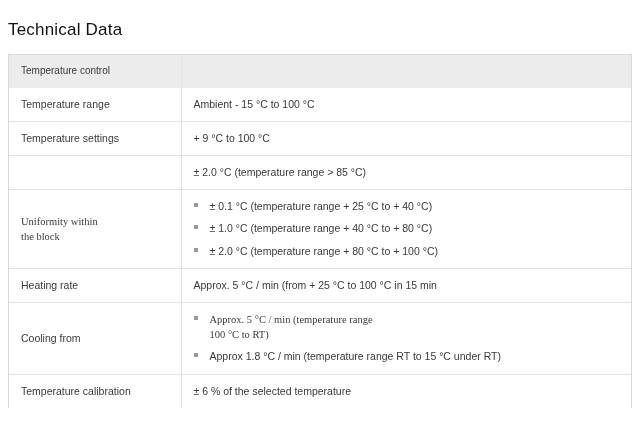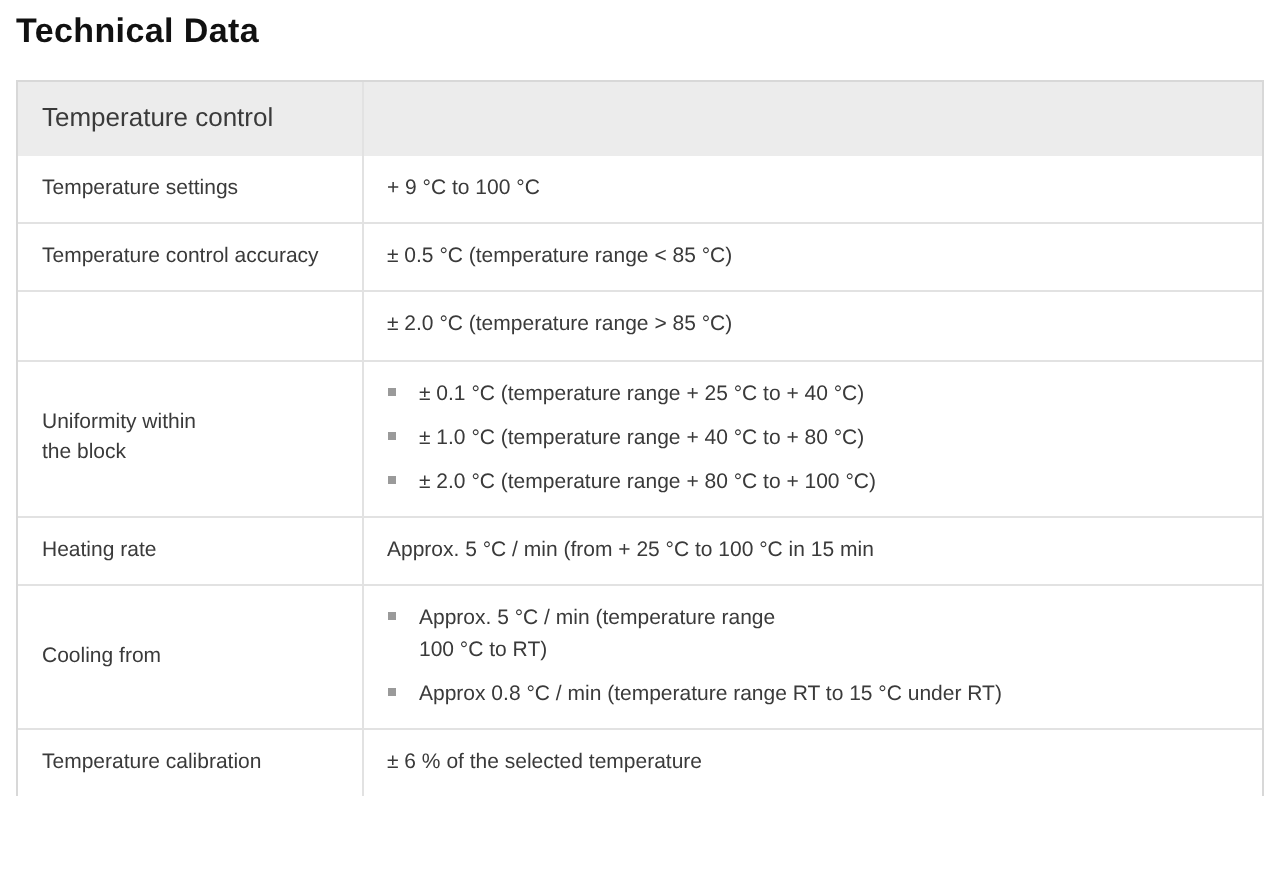--- a/index.html
+++ b/index.html
@@ -15,23 +15,23 @@
     overflow: hidden;
   }
   .page {
     width: 640px;
     height: 445px;
     position: relative;
     box-sizing: border-box;
   }
   .page-title {
     font-size: 17px;
-    font-weight: bold;
+    font-weight: normal;
     color: #111111;
-    margin: 6px 0 0 8px;
+    margin: 20px 0 0 8px;
     letter-spacing: 0.2px;
   }
   .table-wrap {
     margin: 14px 8px 0 8px;
     border: 1px solid #d8d8d8;
     border-bottom: none;
     box-sizing: border-box;
   }
   table.tech {
     width: 100%;
@@ -56,21 +56,21 @@
     border-top: none;
   }
   table.tech td:last-child,
   table.tech th:last-child {
     border-right: none;
   }
   thead th {
     background: #ececec;
     font-weight: bold;
     color: #2b2b2b;
-    font-size: 13px;
+    font-size: 10px;
     padding-top: 11px;
     padding-bottom: 11px;
   }
   thead th.blank {
     background: #ececec;
   }
   td.label {
     color: #3a3a3a;
   }
   td.value {
@@ -93,21 +93,21 @@
   ul.bullets li .bullet-mark {
     position: absolute;
     left: 0;
     top: 4px;
     width: 4px;
     height: 4px;
     background: #9a9a9a;
     display: block;
   }
   .tall td { padding-top: 13px; padding-bottom: 13px; }
-  .nowrap-line { white-space: pre-line; }
+  .nowrap-line { white-space: pre-line; font-family: Liberation Serif, serif; }
 </style>
 </head>
 <body>
 
 <div class="page">
 
   <div class="page-title">Technical Data</div>
 
   <div class="table-wrap">
     <table class="tech">
@@ -116,30 +116,30 @@
         <col class="c2">
       </colgroup>
       <thead>
         <tr>
           <th>Temperature control</th>
           <th class="blank"></th>
         </tr>
       </thead>
       <tbody>
 
+        <tr>
+          <td class="label">Temperature range</td>
+          <td class="value">Ambient - 15 °C to 100 °C</td>
+        </tr>
 
         <tr>
           <td class="label">Temperature settings</td>
           <td class="value">+ 9 °C to 100 °C</td>
         </tr>
 
-        <tr>
-          <td class="label">Temperature control accuracy</td>
-          <td class="value">± 0.5 °C (temperature range &lt; 85 °C)</td>
-        </tr>
 
         <tr>
           <td class="label"></td>
           <td class="value">± 2.0 °C (temperature range &gt; 85 °C)</td>
         </tr>
 
         <tr class="tall">
           <td class="label nowrap-line">Uniformity within
 the block</td>
           <td class="value">
@@ -155,21 +155,21 @@
           <td class="label">Heating rate</td>
           <td class="value">Approx. 5 °C / min (from + 25 °C to 100 °C in 15 min</td>
         </tr>
 
         <tr class="tall">
           <td class="label">Cooling from</td>
           <td class="value">
             <ul class="bullets">
               <li><span class="bullet-mark"></span><span class="nowrap-line">Approx. 5 °C / min (temperature range
 100 °C to RT)</span></li>
-              <li><span class="bullet-mark"></span><span>Approx 0.8 °C / min (temperature range RT to 15 °C under RT)</span></li>
+              <li><span class="bullet-mark"></span><span>Approx 1.8 °C / min (temperature range RT to 15 °C under RT)</span></li>
             </ul>
           </td>
         </tr>
 
         <tr>
           <td class="label">Temperature calibration</td>
           <td class="value">± 6 % of the selected temperature</td>
         </tr>
 
       </tbody>

